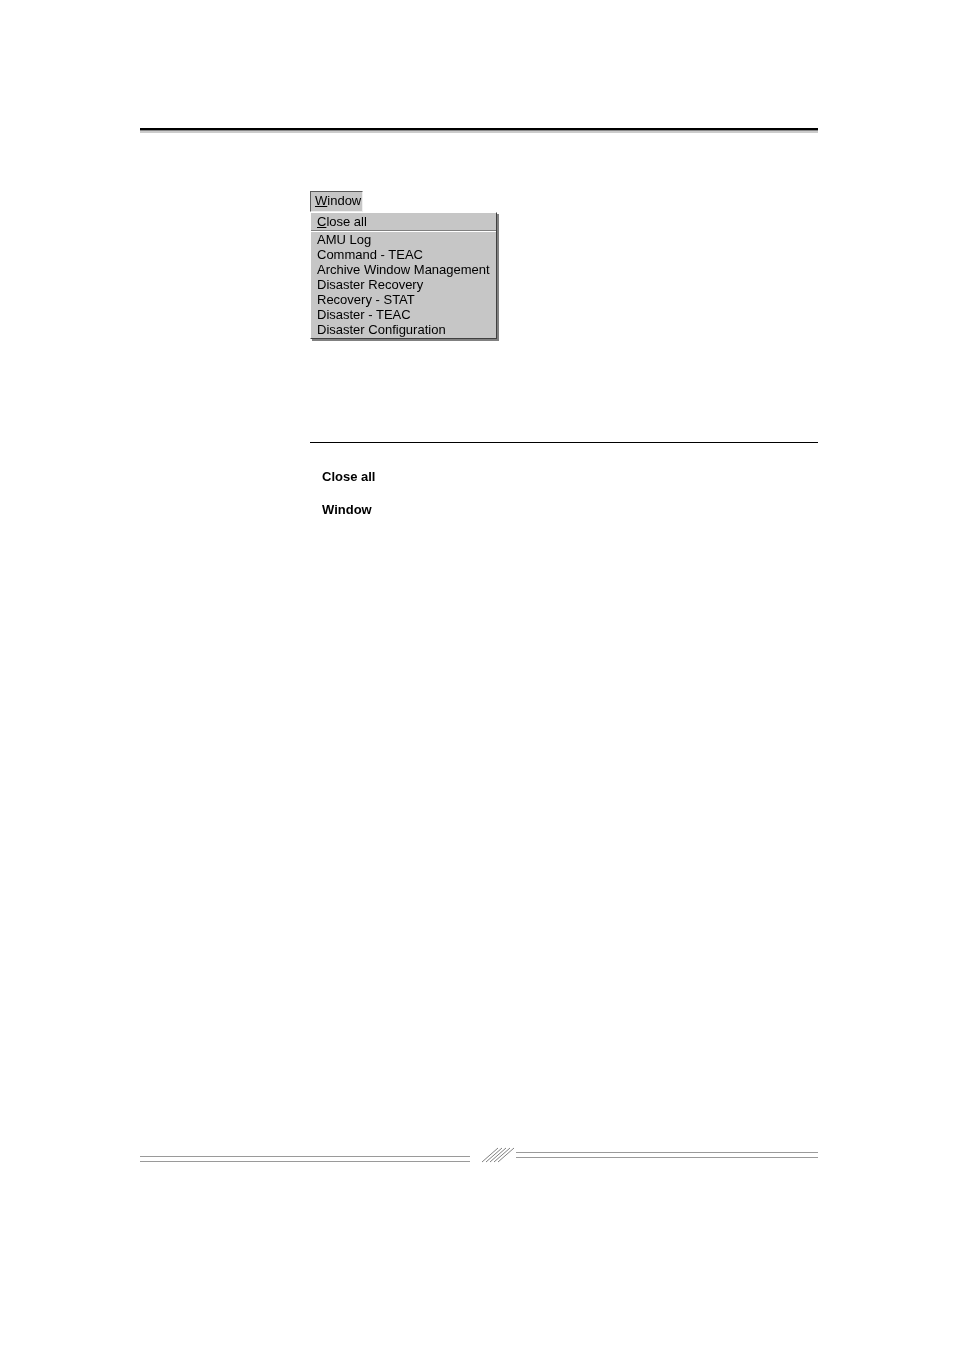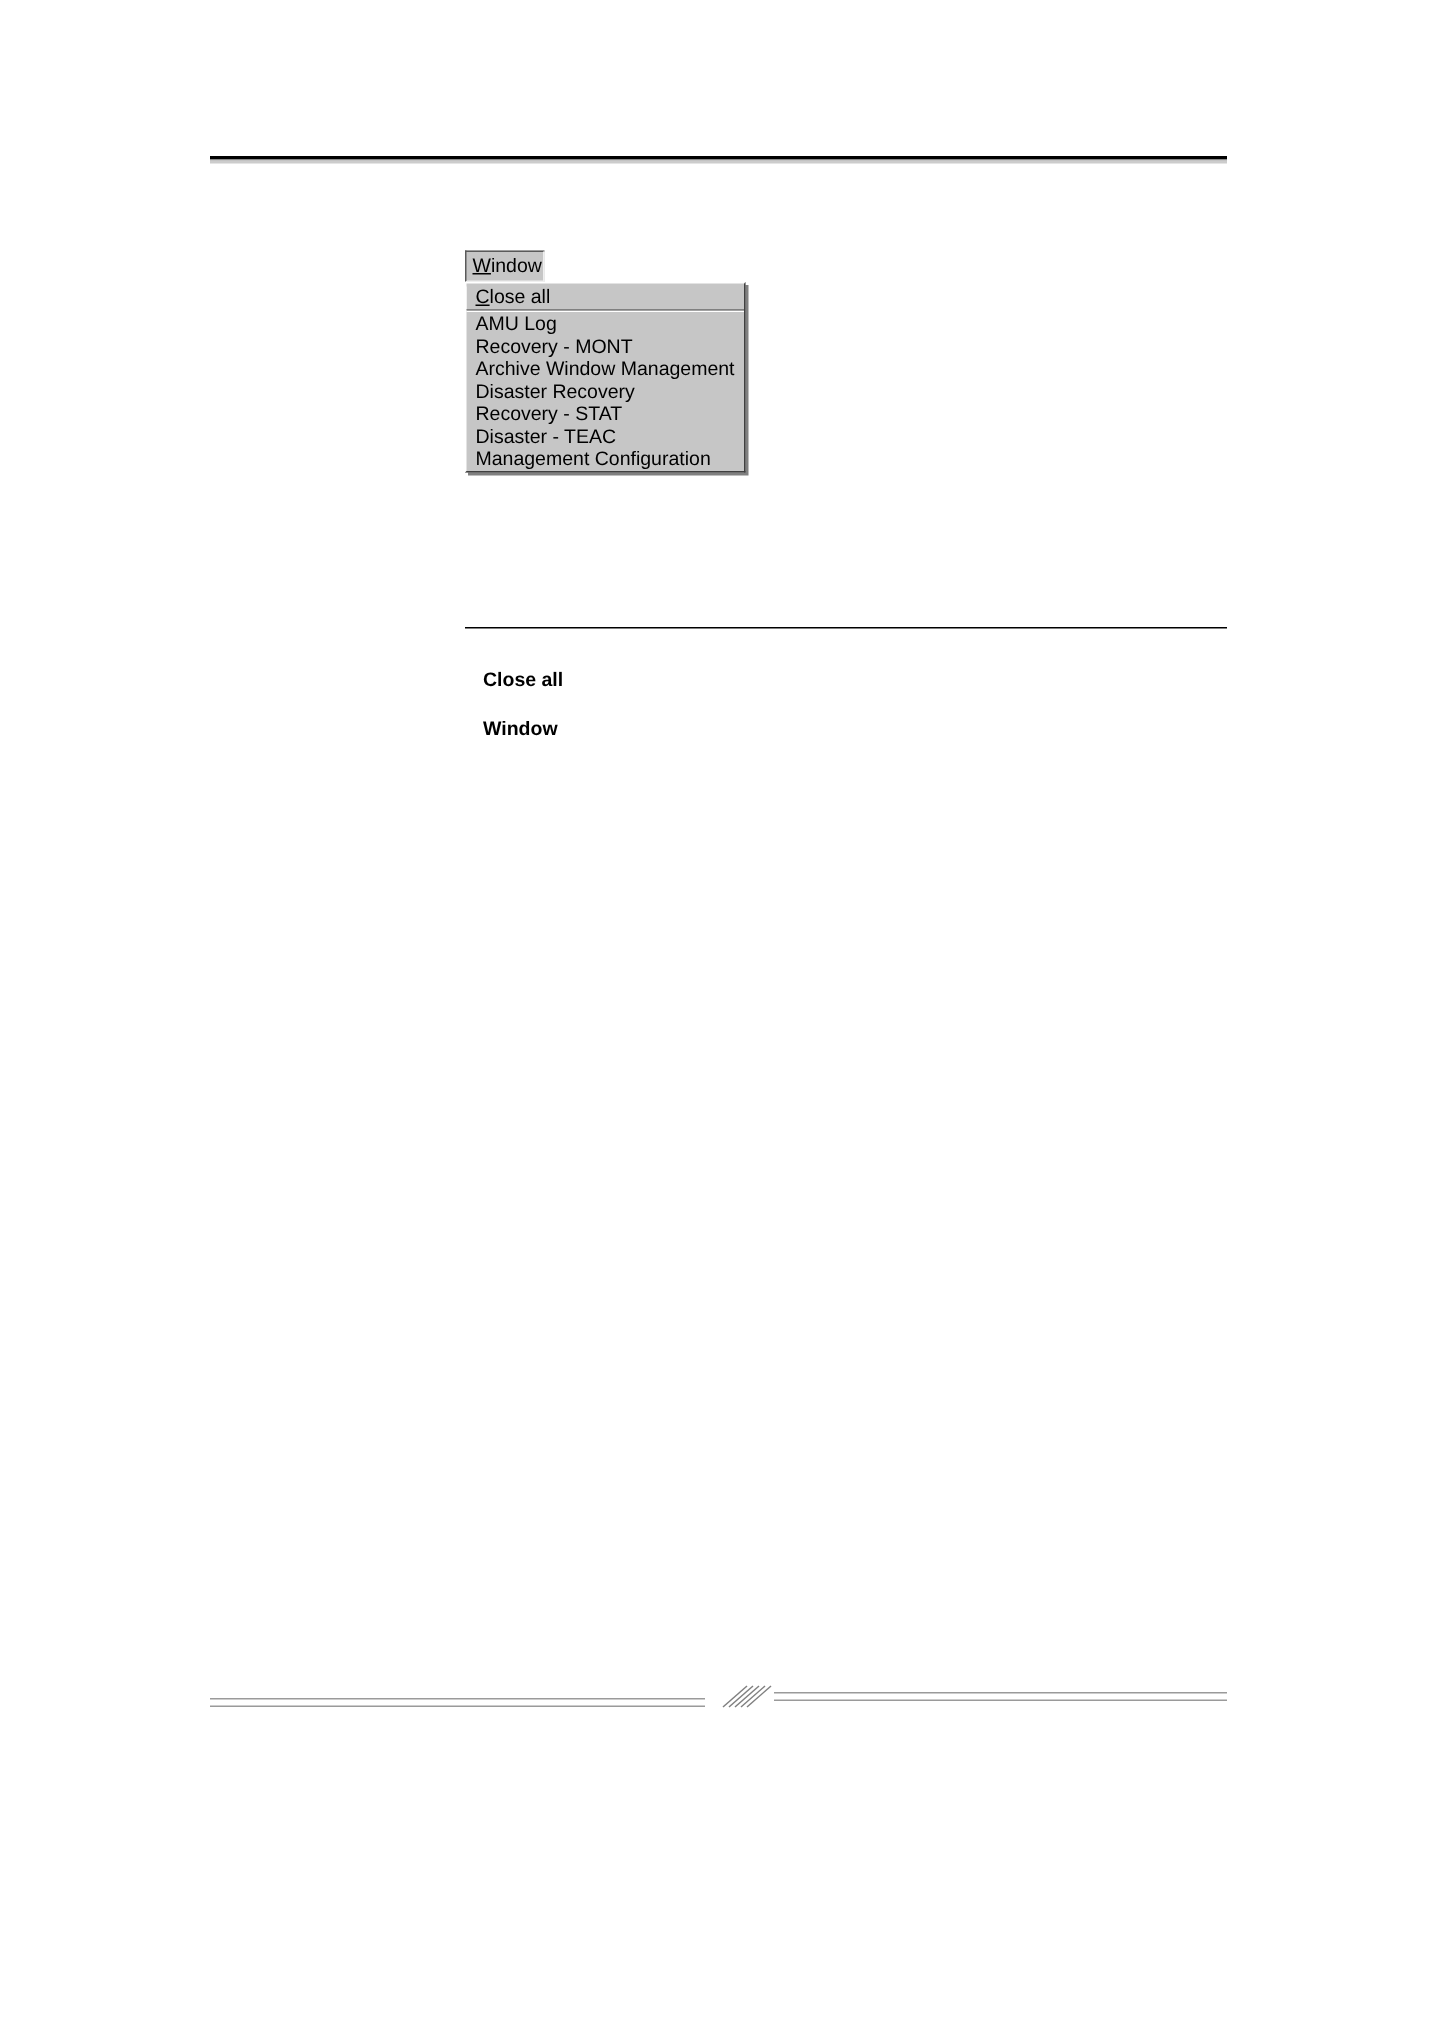--- a/index.html
+++ b/index.html
@@ -10,20 +10,21 @@
     height: 1351px;
     font-family: Arial, Helvetica, sans-serif;
     color: #000;
     position: relative;
   }
   .page {
     position: relative;
     width: 954px;
     height: 1184px;
     box-sizing: border-box;
+    margin-top: 24px;
   }
   .top-rule {
     position: absolute;
     top: 104px;
     left: 140px;
     width: 678px;
     border-top: 2px solid #000;
     border-bottom: 1px solid #888;
     height: 0;
     box-shadow: 0 2px 0 #ccc;
@@ -145,36 +146,36 @@
       <span class="mn">W</span><span>indow</span>
     </div>
     <div class="menu-drop">
       <div class="menu-item topline">
         <span class="mn">C</span><span>lose all</span>
       </div>
       <div class="menu-item">
         <span>AMU Log</span>
       </div>
       <div class="menu-item">
-        <span>Recovery - MONT</span>
+        <span>Command - TEAC</span>
       </div>
       <div class="menu-item">
         <span>Archive Window Management</span>
       </div>
       <div class="menu-item">
         <span>Disaster Recovery</span>
       </div>
       <div class="menu-item">
         <span>Recovery - STAT</span>
       </div>
       <div class="menu-item">
         <span>Disaster - TEAC</span>
       </div>
       <div class="menu-item">
-        <span>Management Configuration</span>
+        <span>Disaster Configuration</span>
       </div>
     </div>
   </div>
 
   <div class="section-rule"></div>
 
   <div class="label1">Close all</div>
   <div class="label2">Window</div>
 
   <div class="footer-rules">

